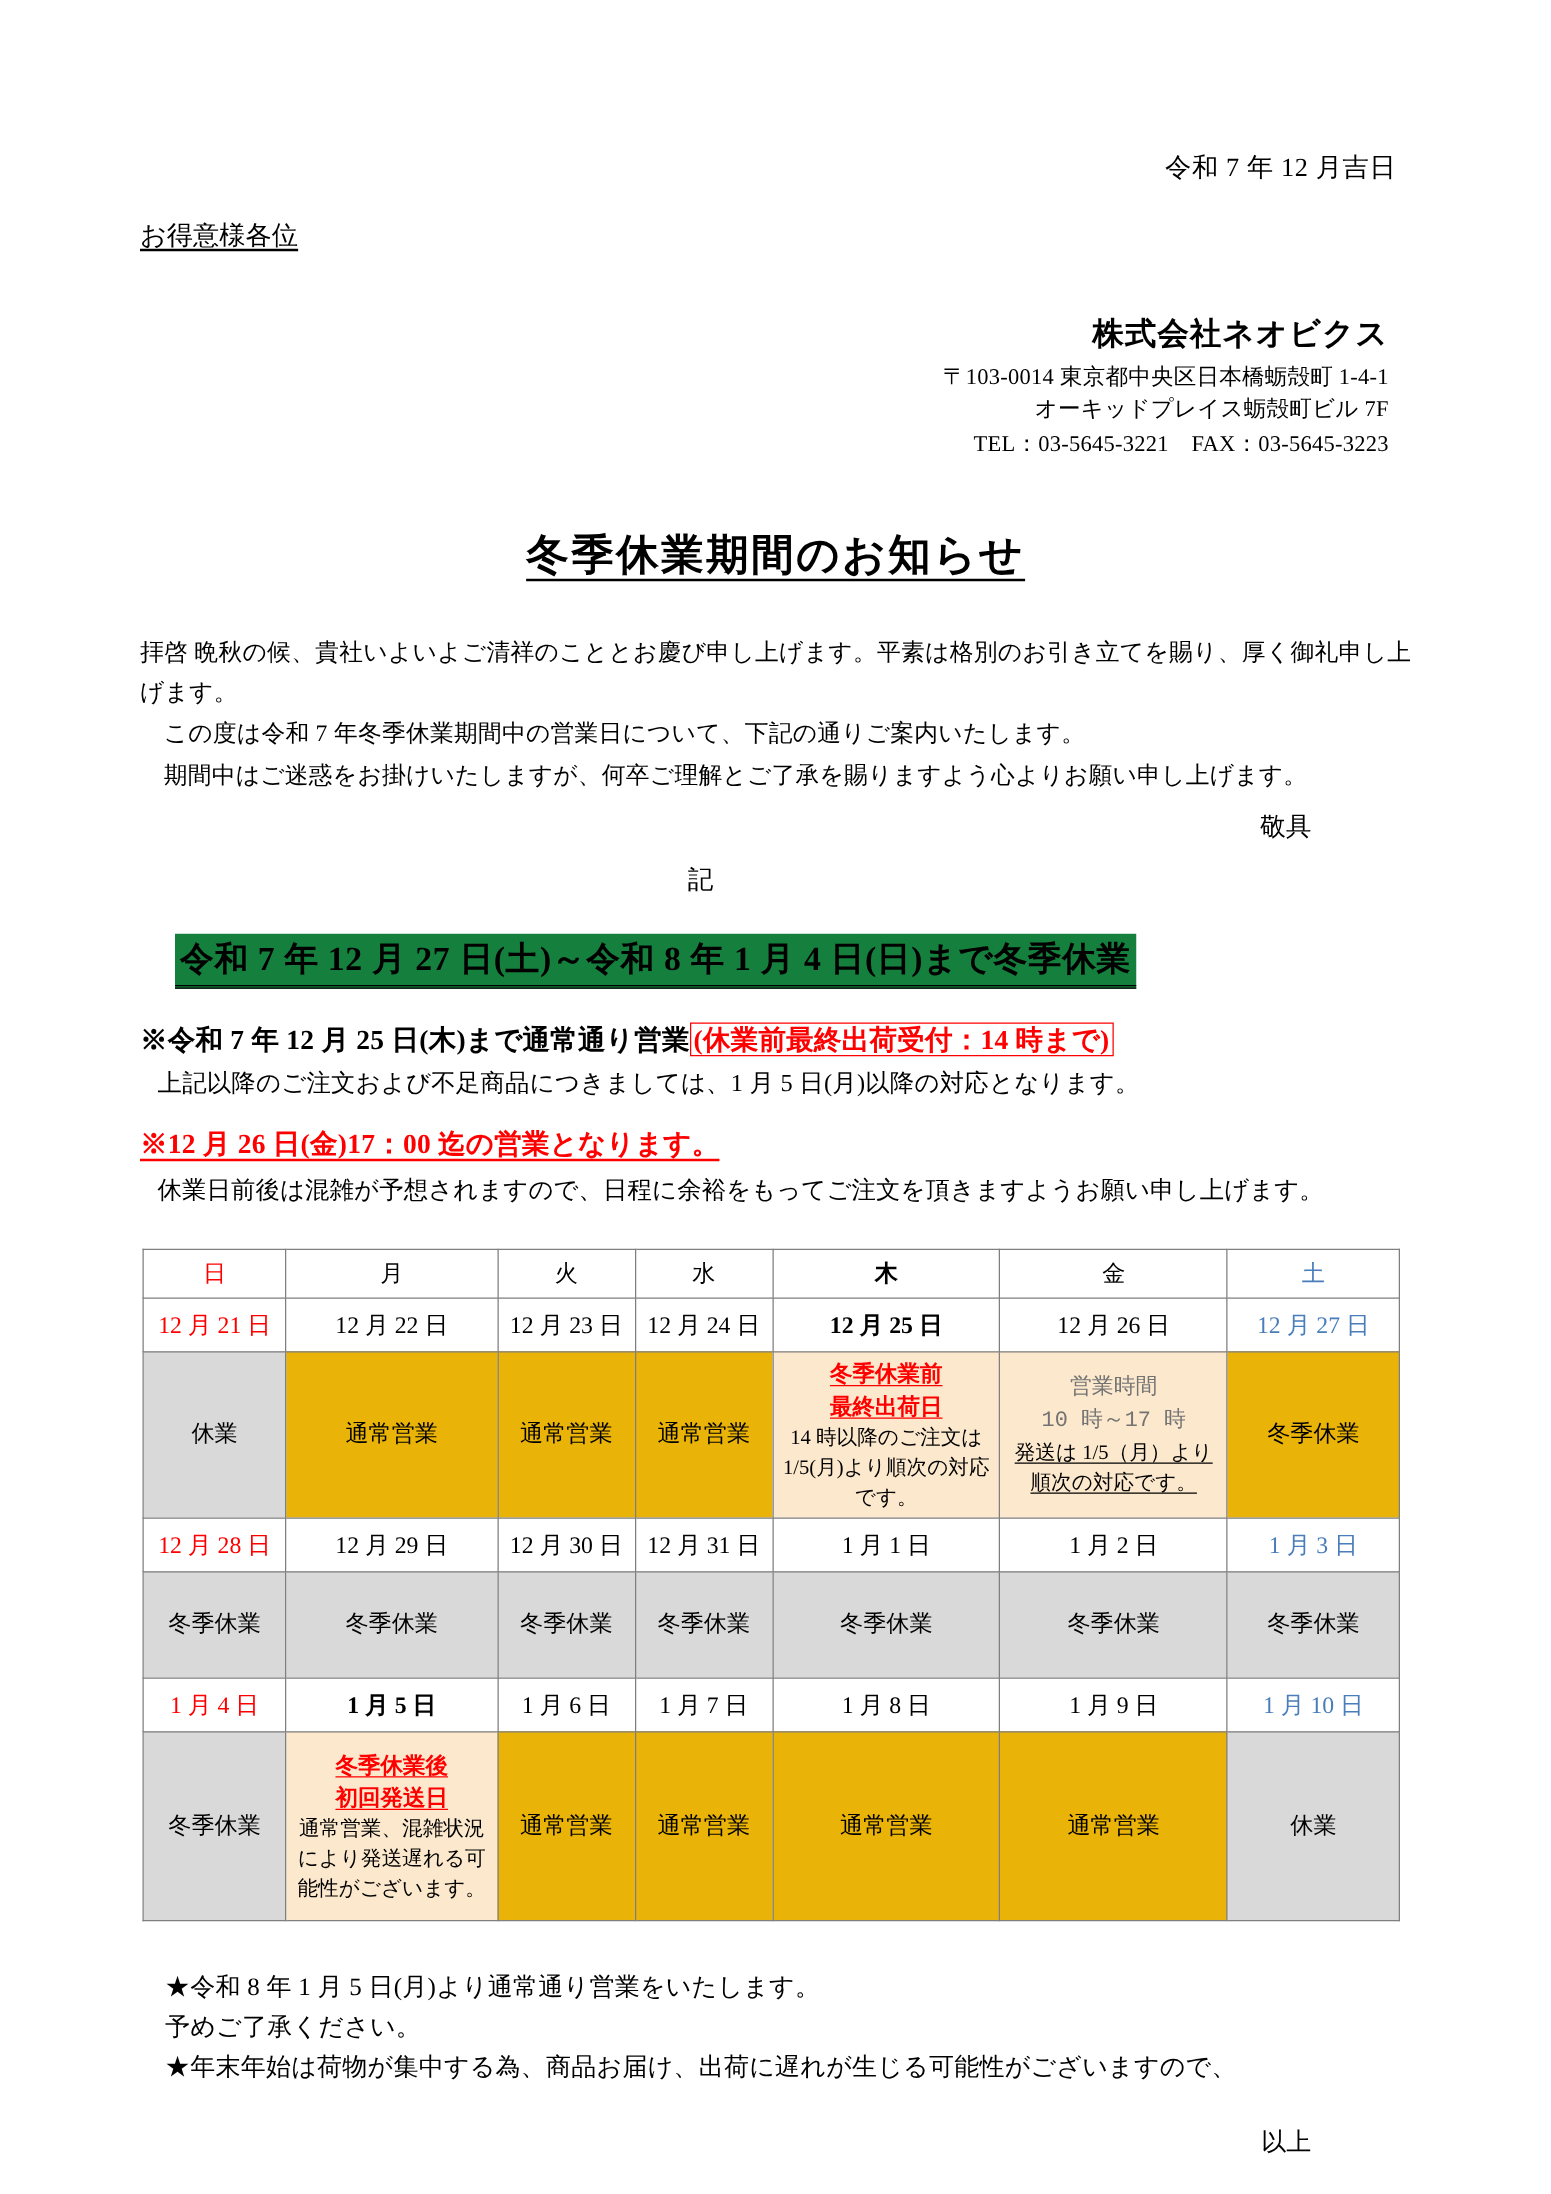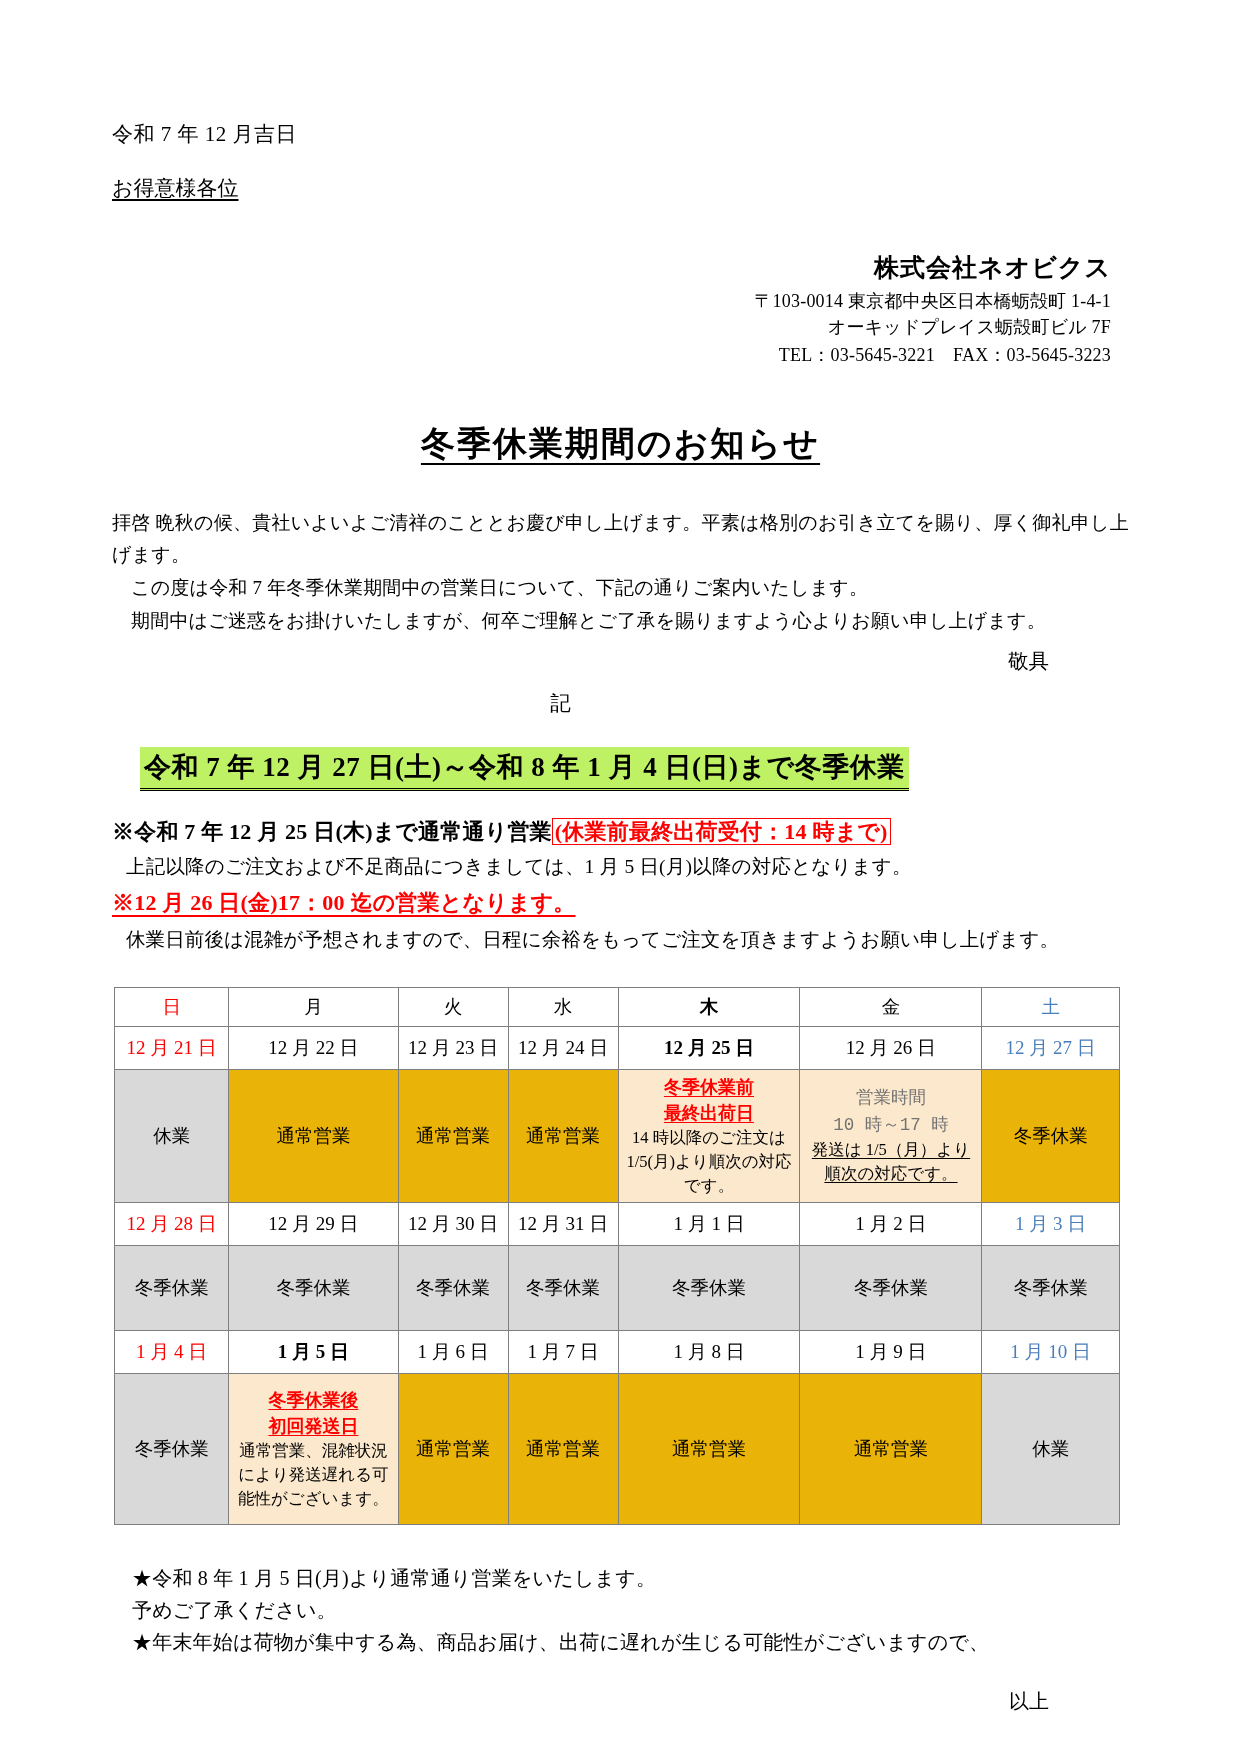--- a/index.html
+++ b/index.html
@@ -17,21 +17,21 @@
   .page {
     width: 1241px;
     min-height: 1755px;
     box-sizing: border-box;
     padding: 120px 112px 40px 112px;
     position: relative;
   }
 
   
   .date-line {
-    text-align: left;
+    text-align: right;
     font-size: 21px;
     letter-spacing: 0.5px;
     margin: 0 12px 26px 0;
   }
   .addressee {
     font-size: 21px;
     text-decoration: underline;
     text-underline-offset: 4px;
     display: inline-block;
     margin-bottom: 48px;
@@ -84,21 +84,21 @@
     font-size: 20.5px;
     margin: 14px 0 0 -120px;
   }
 
   
   .period-banner-wrap {
     margin: 30px 0 0 28px;
   }
   .period-banner {
     display: inline-block;
-    background: #bef264;
+    background: #15803d;
     font-size: 27px;
     font-weight: bold;
     letter-spacing: 0.5px;
     padding: 2px 4px 2px 4px;
     border-bottom: 3px double #000000;
     line-height: 1.35;
   }
 
   
   .notice-1 {
@@ -114,21 +114,21 @@
   }
   .notice-2 {
     font-size: 19.5px;
     margin: 6px 0 0 14px;
     letter-spacing: 0.2px;
   }
   .notice-3 {
     font-size: 22px;
     font-weight: bold;
     color: #ff0000;
-    margin: 8px 0 0 0;
+    margin: 20px 0 0 0;
     letter-spacing: 0.2px;
   }
   .notice-3 span.u {
     text-decoration: underline;
     text-underline-offset: 5px;
     text-decoration-color: #ff0000;
   }
   .notice-4 {
     font-size: 19.5px;
     margin: 8px 0 0 14px;

